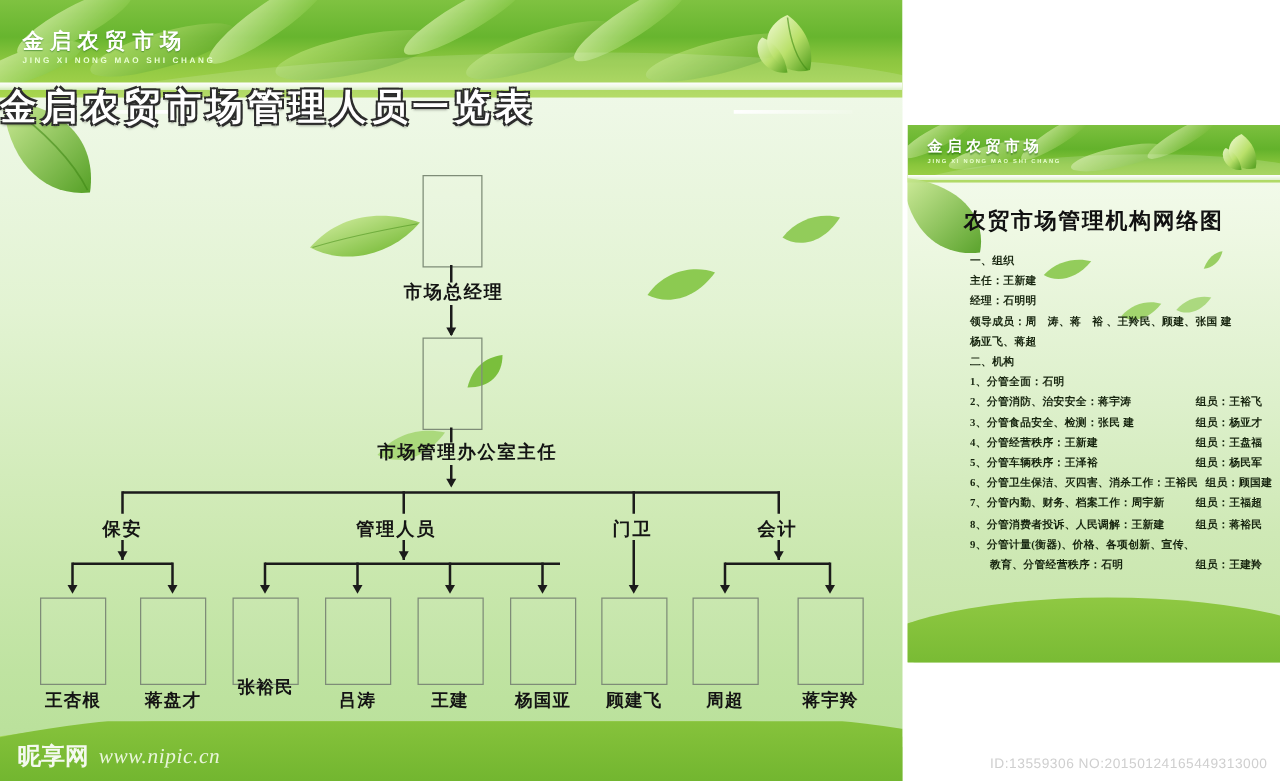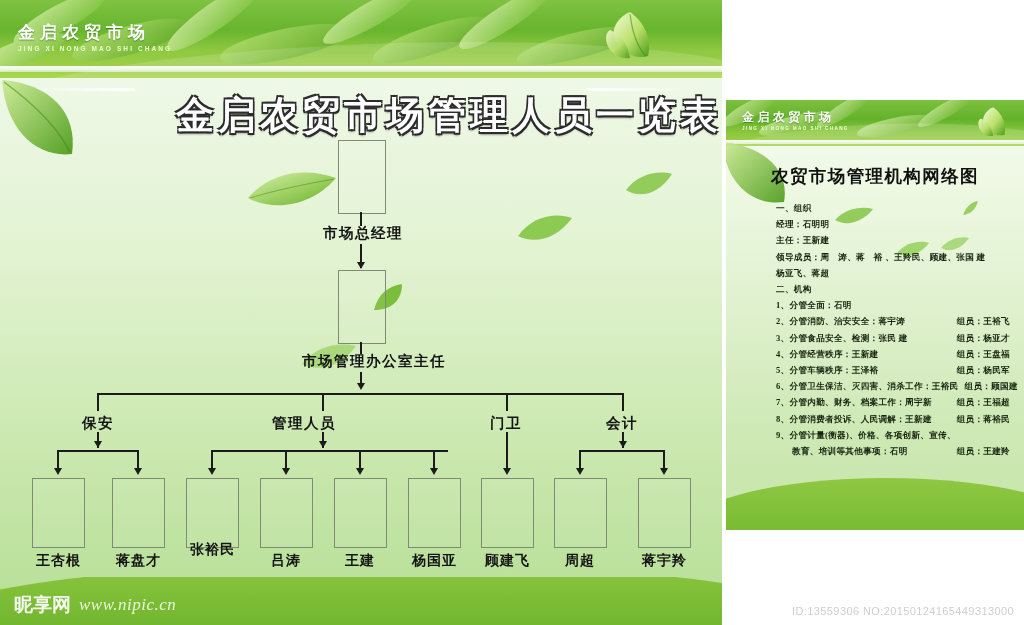--- a/index.html
+++ b/index.html
@@ -19,27 +19,27 @@
         background:linear-gradient(180deg,#ffffff 0%,#eaf7dd 60%,#cfe9b4 100%);}
 
   .logo{position:absolute;left:18px;top:24px;z-index:6;text-align:left;}
   .logo-cn{font-family:"Liberation Serif","DejaVu Serif",serif;font-weight:bold;font-size:17px;
         color:#ffffff;letter-spacing:5px;line-height:1;
         text-shadow:0 1px 1px rgba(0,80,0,.45);}
   .logo-en{font-size:6.5px;color:#eaffd4;letter-spacing:2.1px;margin-top:4px;font-weight:bold;}
 
   .leafmark{position:absolute;right:62px;top:8px;width:64px;height:62px;z-index:6;}
 
-  .maintitle{position:absolute;left:0;top:66px;width:722px;text-align:right;z-index:7;
-        font-family:"Liberation Serif","DejaVu Serif",serif;font-weight:bold;font-size:38px;
+  .maintitle{position:absolute;left:0;top:66px;width:722px;text-align:left;z-index:7;
+        font-family:"Liberation Serif","DejaVu Serif",serif;font-weight:bold;font-size:29px;
         letter-spacing:4px;color:#ffffff;
         text-shadow:
           -1.6px -1.6px 0 #2c2c2c, 1.6px -1.6px 0 #2c2c2c,
           -1.6px  1.6px 0 #2c2c2c, 1.6px  1.6px 0 #2c2c2c,
-           0 2.5px 2px rgba(0,0,0,.35); margin-top: 24px;}
+           0 2.5px 2px rgba(0,0,0,.35);}
   .titlerule{position:absolute;top:88px;height:3px;background:linear-gradient(90deg,rgba(255,255,255,.1),#ffffff);z-index:5;}
   .titlerule.l{left:40px;width:95px;}
   .titlerule.r{right:40px;width:95px;background:linear-gradient(90deg,#ffffff,rgba(255,255,255,.1));}
 
   
   .leaf{position:absolute;pointer-events:none;}
 
   
   .chart{position:absolute;left:0;top:0;width:722px;height:625px;}
   .nodebox{position:absolute;border:1.4px solid #7e8c77;background:rgba(255,255,255,.06);}
@@ -214,21 +214,21 @@
       <div class="conn vline" style="left:360px;top:372px;height:16px;"></div>
       <div class="arrow" style="left:356.5px;top:383px;"></div>
 
       <div class="conn hline" style="left:98px;top:393px;width:526px;"></div>
       <div class="conn vline" style="left:97px;top:393px;height:18px;"></div>
       <div class="conn vline" style="left:322px;top:393px;height:18px;"></div>
       <div class="conn vline" style="left:506px;top:393px;height:18px;"></div>
       <div class="conn vline" style="left:622px;top:393px;height:18px;"></div>
 
       <div class="nodelabel deptLbl" style="left:82px;top:414px;">保安</div>
-      <div class="nodelabel deptLbl" style="left:272px;top:414px;">管理人员</div>
+      <div class="nodelabel deptLbl" style="left:285px;top:414px;">管理人员</div>
       <div class="nodelabel deptLbl" style="left:490px;top:414px;">门卫</div>
       <div class="nodelabel deptLbl" style="left:606px;top:414px;">会计</div>
 
       <div class="conn vline" style="left:97px;top:432px;height:16px;"></div>
       <div class="arrow" style="left:93.5px;top:441px;"></div>
       <div class="conn hline" style="left:58px;top:450px;width:80px;"></div>
       <div class="conn vline" style="left:57px;top:450px;height:22px;"></div>
       <div class="conn vline" style="left:137px;top:450px;height:22px;"></div>
       <div class="arrow" style="left:53.5px;top:468px;"></div>
       <div class="arrow" style="left:133.5px;top:468px;"></div>
@@ -348,25 +348,25 @@
     </svg>
 
     <div class="ptitle">农贸市场管理机构网络图</div>
 
     <div class="plist">
       <div class="prow">
         <span class="pl">一、组织</span>
         <span class="pr"></span>
         </div>
       <div class="prow">
+        <span class="pl">主任：王新建</span>
+        <span class="pr"></span>
+        </div>
+      <div class="prow">
         <span class="pl">经理：石明明</span>
-        <span class="pr"></span>
-        </div>
-      <div class="prow">
-        <span class="pl">主任：王新建</span>
         <span class="pr"></span>
         </div>
       <div class="prow">
         <span class="pl">领导成员：周　涛、蒋　裕 、王羚民、顾建、张国 建</span>
         <span class="pr"></span>
         </div>
       <div class="prow">
         <span class="pl">杨亚飞、蒋超</span>
         <span class="pr"></span>
         </div>
@@ -404,21 +404,21 @@
         </div>
       <div class="prow">
         <span class="pl">8、分管消费者投诉、人民调解：王新建</span>
         <span class="pr">组员：蒋裕民</span>
         </div>
       <div class="prow">
         <span class="pl">9、分管计量(衡器)、价格、各项创新、宣传、</span>
         <span class="pr"></span>
         </div>
       <div class="prow indent">
-        <span class="pl">教育、培训等其他事项：石明</span>
+        <span class="pl">教育、分管经营秩序：石明</span>
         <span class="pr">组员：王建羚</span>
         </div>
     </div>
 
     <div class="panel-foot">
       <div class="pw3"></div>
       <div class="pw2"></div>
       <div class="pw1"></div>
     </div>
   </div>

